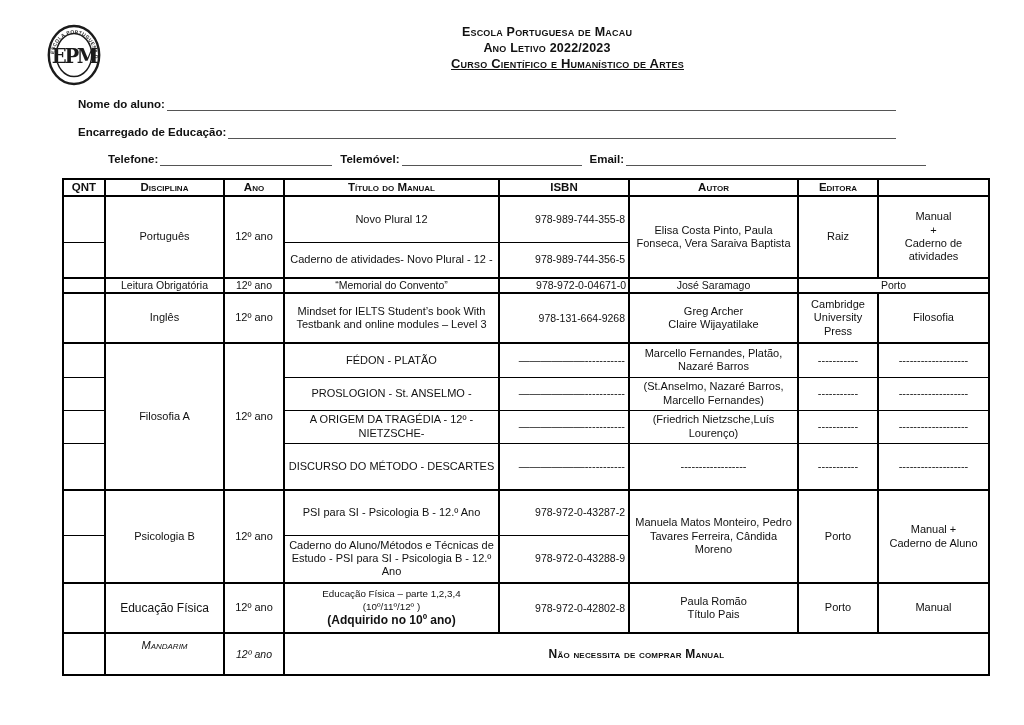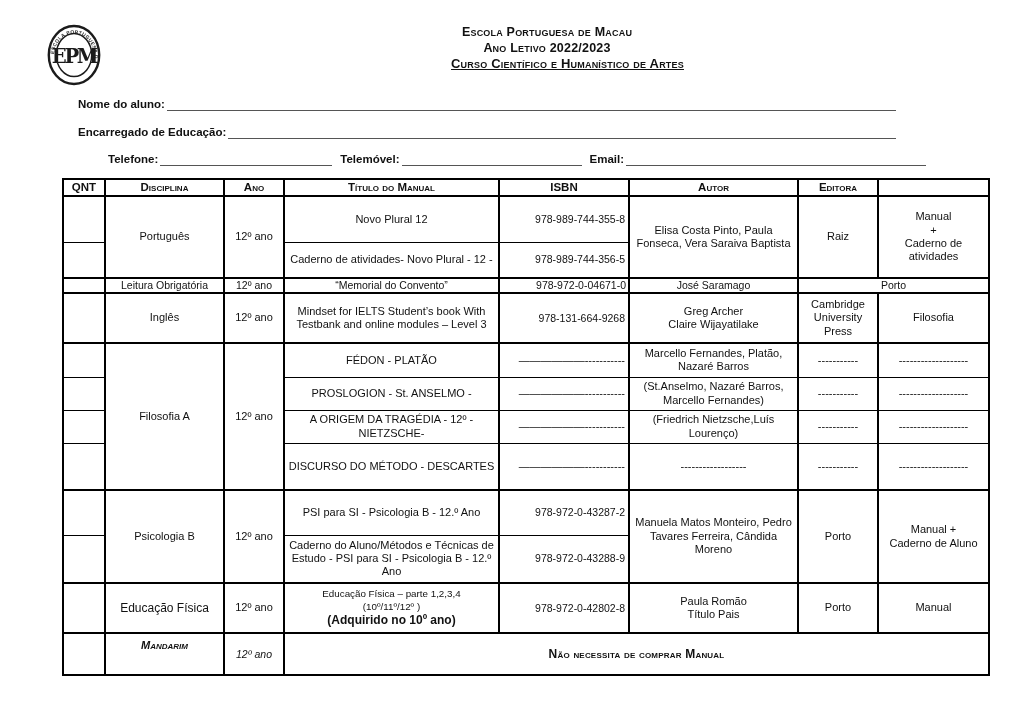--- a/index.html
+++ b/index.html
@@ -33,21 +33,21 @@
   .books thead th{
     font-weight:bold;font-variant:small-caps;font-size:11.5px;height:15px;
     border-bottom-width:2px;padding:0 2px;
   }
   .books tr.group td{border-top-width:2px;}
   .books td.isbn{font-size:10.5px;text-align:right;}
   .books td.pre{white-space:pre-line;}
   .books td.dash{font-size:11px;letter-spacing:0;}
   .books td.small-disc{font-size:12px;margin-top:44px;}
   .books tr.small-row td{font-size:10.5px;line-height:1;padding:0 2px;}
-  .books td.mand{font-style:italic;font-variant:small-caps;vertical-align:top;padding-top:5px;font-size:11px;font-weight:700;}
+  .books td.mand{font-style:italic;font-variant:small-caps;vertical-align:top;padding-top:5px;font-size:11px;font-weight:400;}
   .books td.mand-ano{font-style:italic;font-size:10.5px;}
   .books td.nomanual{font-weight:bold;font-variant:small-caps;font-size:12px;letter-spacing:.2px;margin-left:34px;}
   .books .ef-small{font-size:9.8px;line-height:1.25;}
   .books .ef-bold{font-size:12px;font-weight:bold;line-height:1.25;}
 </style>
 </head>
 <body>
 
 <svg class="logo" viewBox="0 0 60 70">
   <ellipse cx="30" cy="35" rx="27" ry="31" fill="none" stroke="#1b1b1b" stroke-width="2.6"></ellipse>

